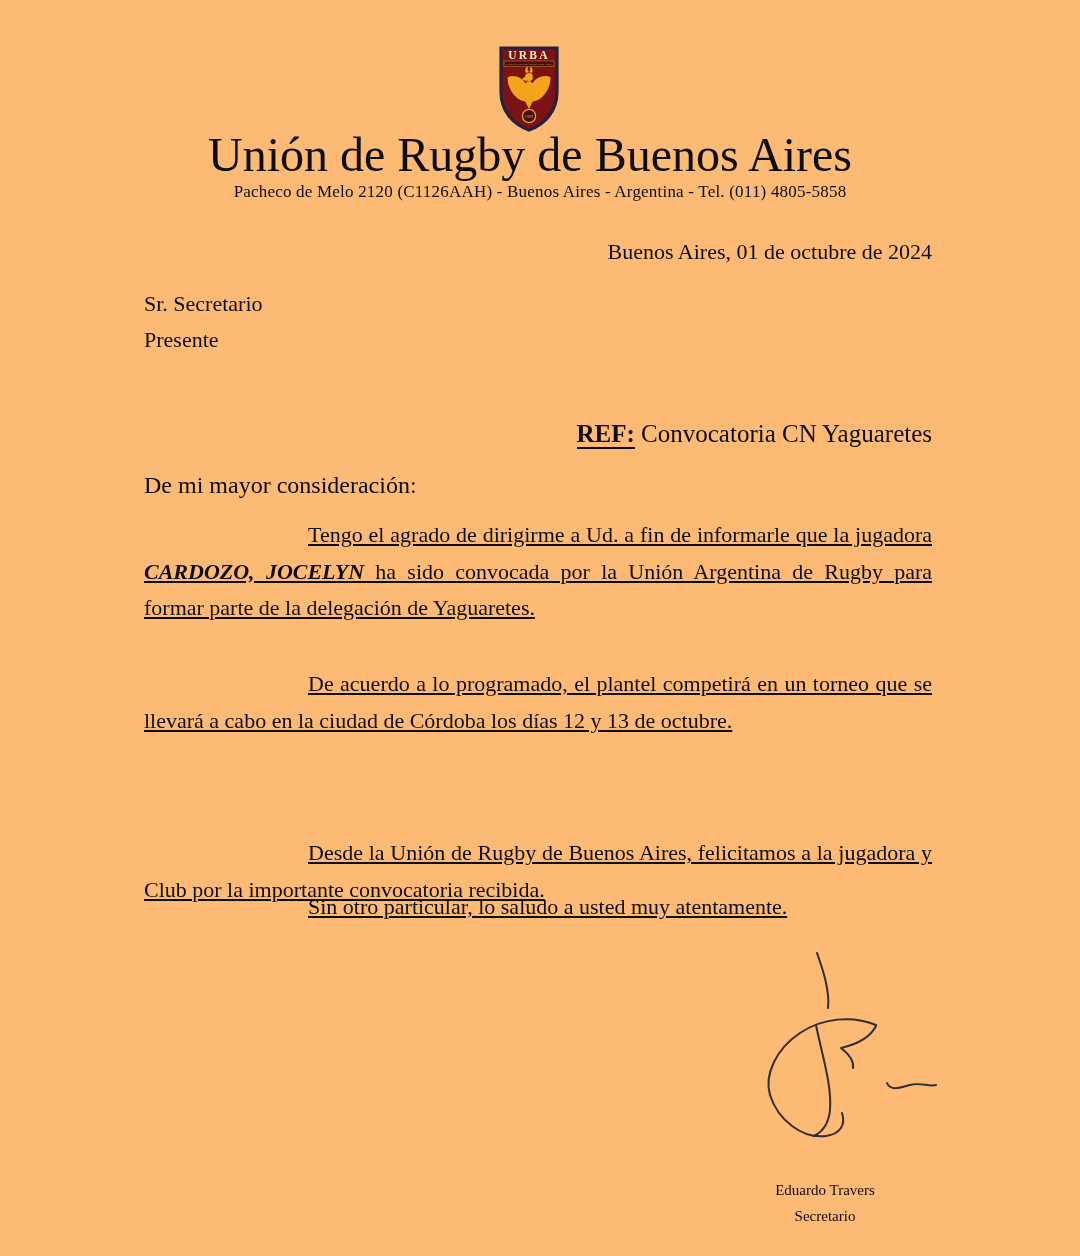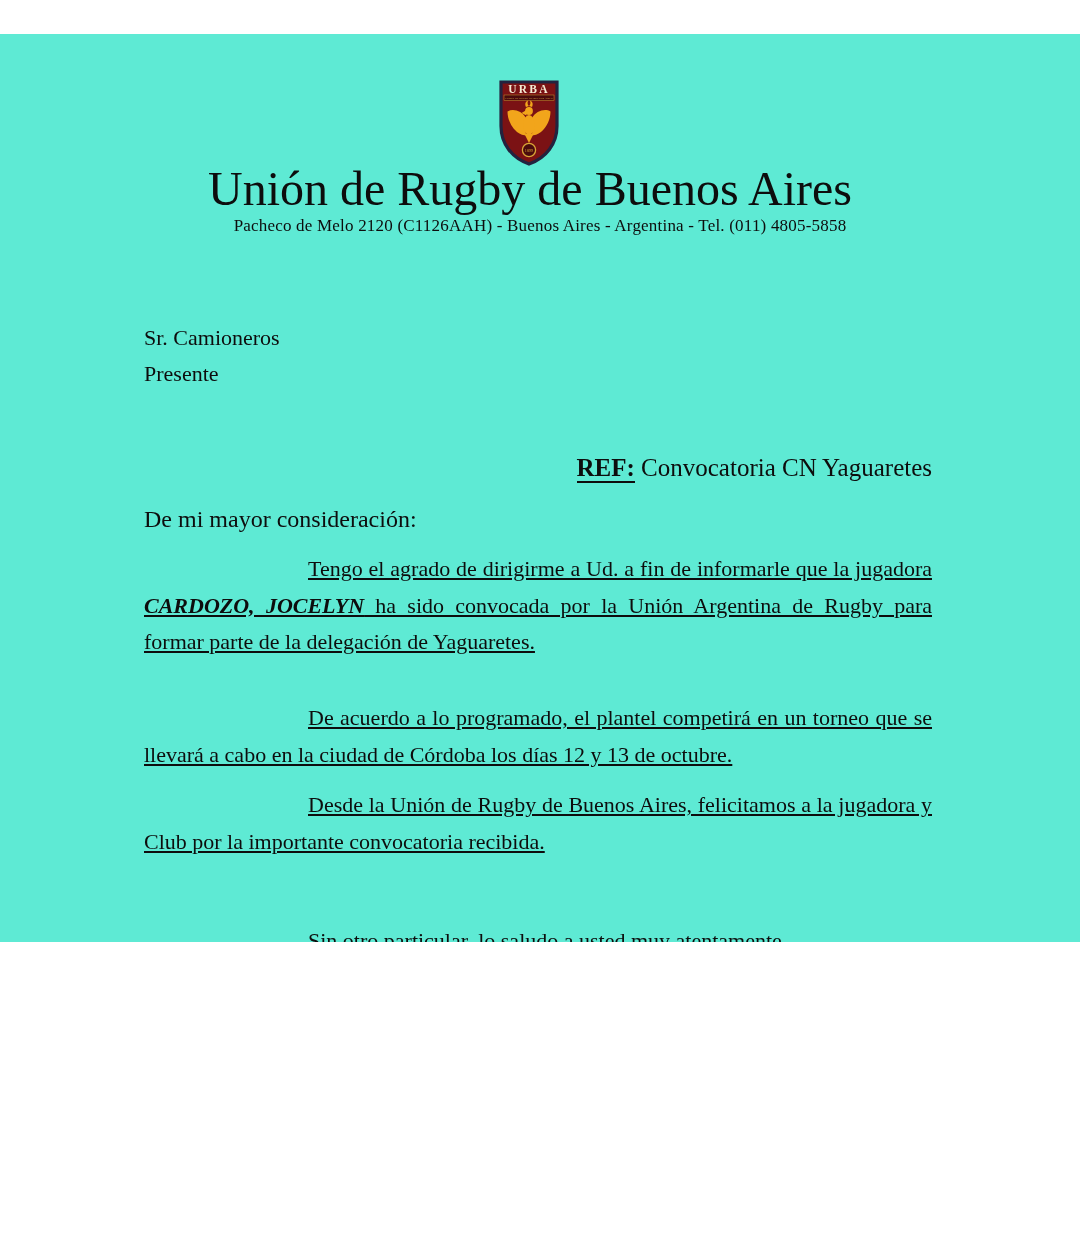--- a/index.html
+++ b/index.html
@@ -1,23 +1,22 @@
 <!DOCTYPE html>
 <html><head>
 <meta charset="utf-8">
 <style>
   html,body{margin:0;padding:0;background:#ffffff;}
   .page{
     position:relative;
-    width:1080px;height:908px;
-    background:#5eead4;
+    width:1080px;height:1256px;
+    background:#fdba74;
     font-family:"Liberation Serif","DejaVu Serif",serif;
     color:#0d0d0d;
     overflow:hidden;
-    margin-top:34px;
   }
   .abs{position:absolute;}
   .org-title{
     left:0;top:131px;width:1060px;
     font-size:48px;line-height:48px;
     text-align:center;white-space:nowrap;
   }
   .org-address{
     left:0;top:182px;width:1080px;
     font-size:17px;line-height:20px;
@@ -42,21 +41,21 @@
     left:144px;top:467px;width:788px;
     font-size:24px;line-height:36px;
   }
   .para{
     left:144px;width:788px;
     font-size:22px;line-height:36.5px;
     text-align:justify;text-indent:164px;text-decoration:underline;
   }
   .p1{top:517px;}
   .p2{top:666px;}
-  .p3{top:753px;}
+  .p3{top:835px;}
   .closing{top:889px;text-align:left;}
   .player{font-weight:bold;font-style:italic;}
   .signature-box{left:740px;top:935px;}
   .signer{
     left:700px;top:1177px;width:250px;
     font-size:15px;line-height:26px;text-align:center;
   }
 </style>
 </head>
 <body>
@@ -80,23 +79,24 @@
         <path d="M26.5,54 L31,63 L35.5,54 Z"></path>
       </g>
       <circle cx="31" cy="70" r="6.6" stroke="#d9a637" stroke-width="1.3" fill="#4a0b0d"></circle>
       <text x="31" y="71.6" text-anchor="middle" font-family="Liberation Serif, serif" font-size="4.2" fill="#d9a637">1899</text>
     </svg>
   </div>
 
   <div class="abs org-title">Unión de Rugby de Buenos Aires</div>
   <div class="abs org-address">Pacheco de Melo 2120 (C1126AAH) - Buenos Aires - Argentina - Tel. (011) 4805-5858</div>
 
+  <div class="abs dateline">Buenos Aires, 01 de octubre de 2024</div>
 
   <div class="abs recipient">
-    <div>Sr. Camioneros</div>
+    <div>Sr. Secretario</div>
     <div>Presente</div>
   </div>
 
   <div class="abs refline">
     <span class="ref-label">REF:</span>
     <span>Convocatoria CN Yaguaretes</span>
   </div>
 
   <div class="abs salutation">De mi mayor consideración:</div>
 

